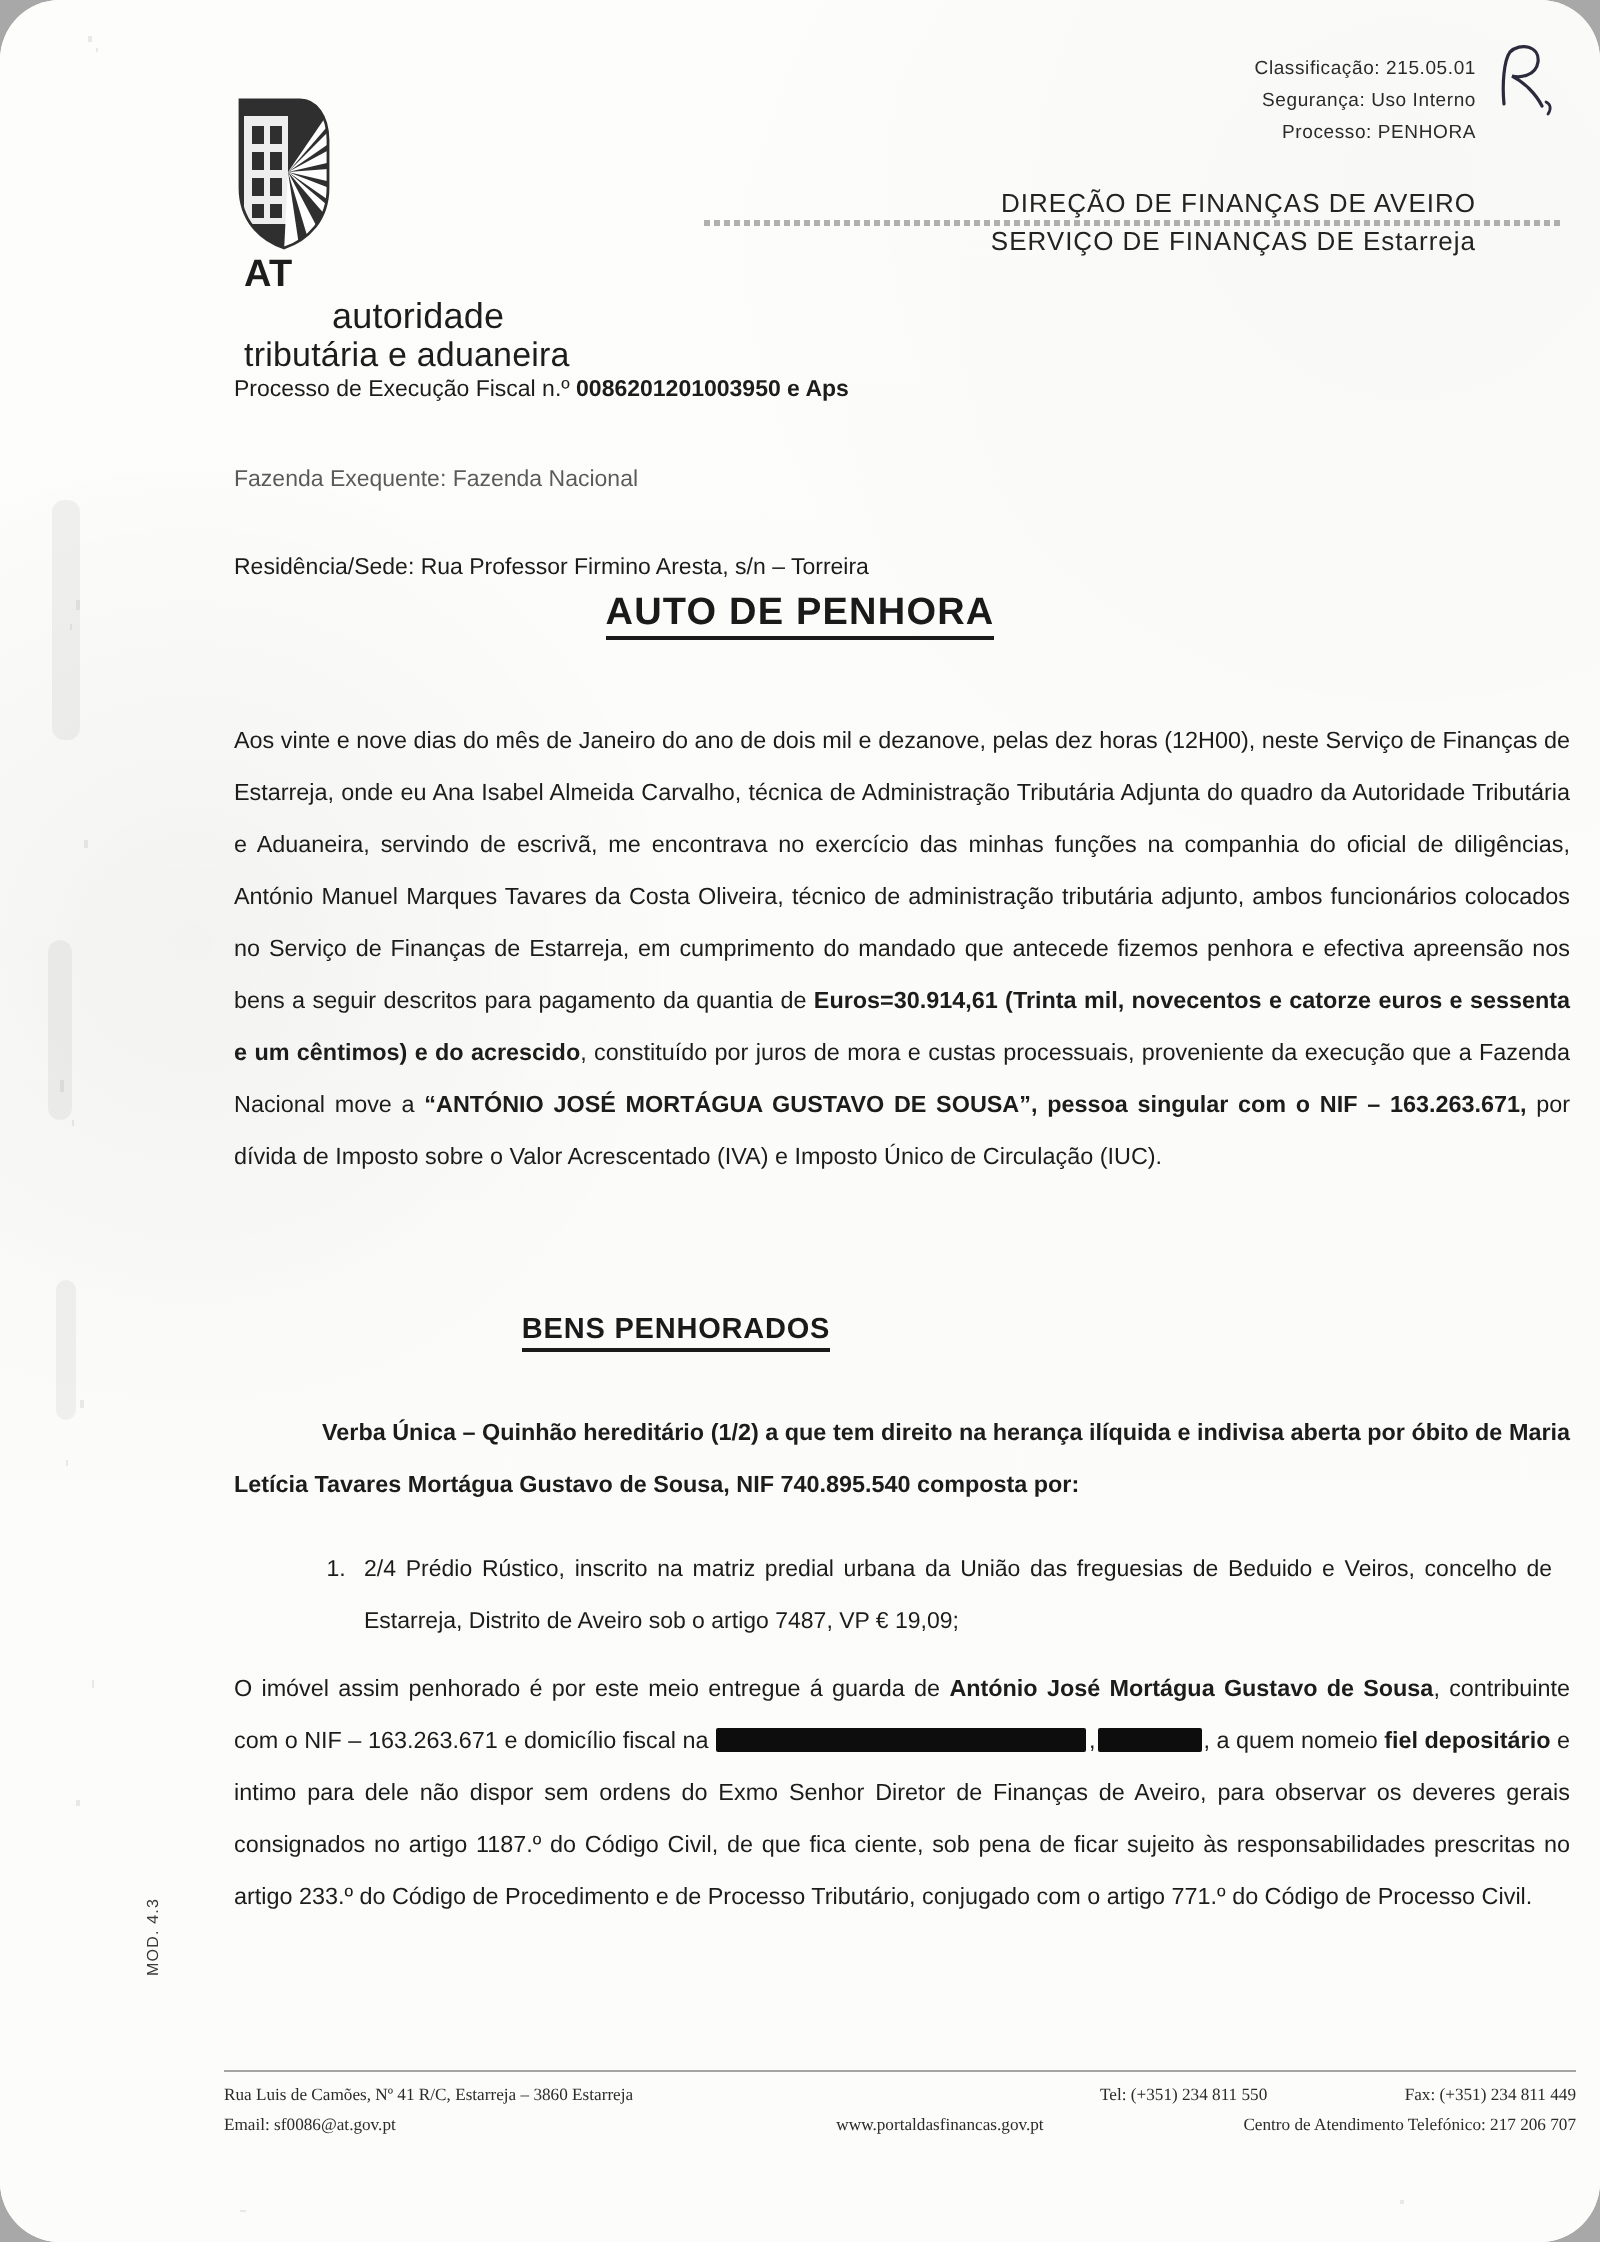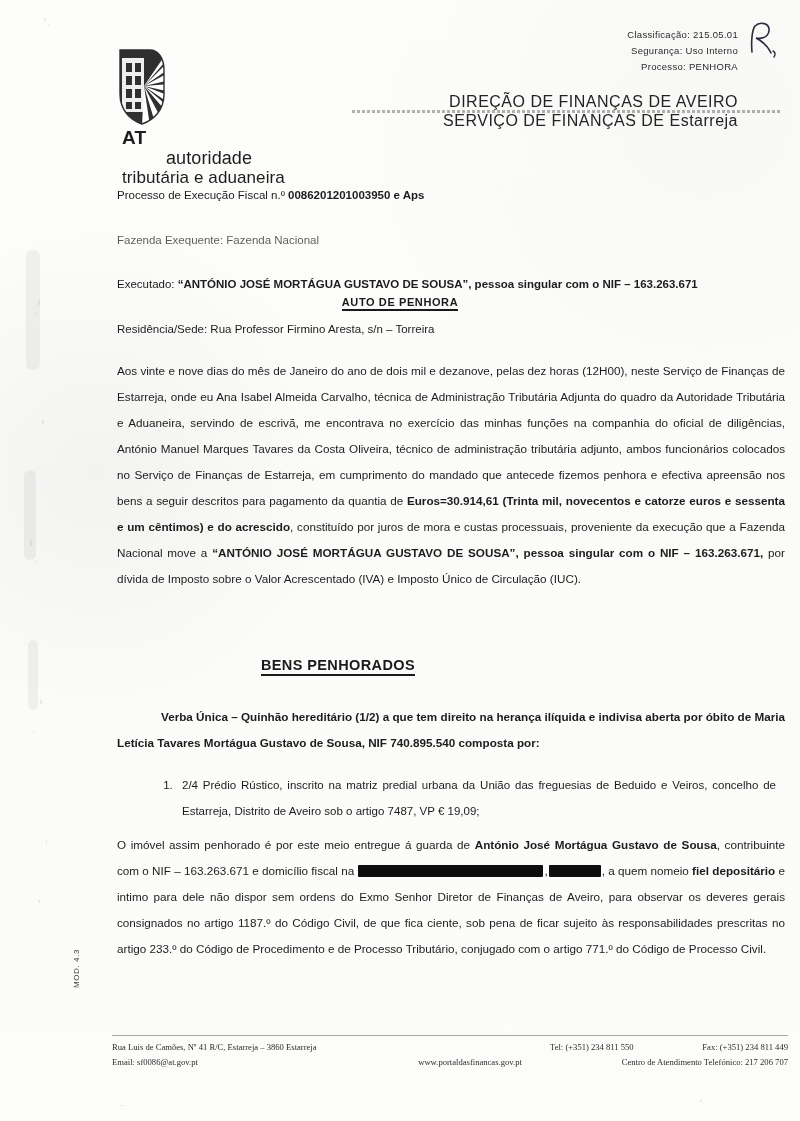--- a/index.html
+++ b/index.html
@@ -9,20 +9,21 @@
   }
   .page {
     position: relative;
     width: 800px;
     height: 1121px;
     background: #ffffff;
     overflow: hidden;
     font-family: "Liberation Sans", sans-serif;
     color: #1a1a1a;
     box-sizing: border-box;
+    border-radius: 30px;
   }
   
   .scan-tint {
     position: absolute;
     inset: 0;
     background:
       radial-gradient(circle at 12% 42%, rgba(0,0,0,0.035) 0%, rgba(0,0,0,0) 26%),
       radial-gradient(circle at 88% 8%, rgba(0,0,0,0.02) 0%, rgba(0,0,0,0) 30%),
       linear-gradient(180deg, #fdfdfc 0%, #fbfbfa 50%, #fcfcfb 100%);
     pointer-events: none;
@@ -79,21 +80,21 @@
   }
   .logo-text .l1 { font-size: 19px; font-weight: bold; letter-spacing: 0.2px; }
   .logo-text .l2 { font-size: 18px; letter-spacing: 0.1px; margin-left: 44px; }
   .logo-text .l3 { font-size: 17px; letter-spacing: 0.1px; }
 
   .dept-block {
     position: absolute;
     right: 62px;
     top: 92px;
     text-align: right;
-    font-size: 16px;
+    font-size: 13px;
     line-height: 19px;
     letter-spacing: 0.5px;
     color: #232323;
   }
   .dept-rule {
     position: absolute;
     left: 352px;
     top: 110px;
     width: 428px;
     height: 3px;
@@ -116,21 +117,21 @@
   .meta .row { white-space: nowrap; margin-top: 23px; }
   .meta .faded { opacity: 0.72; }
   .meta b { font-weight: bold; }
 
   
   .doc-title {
     position: absolute;
     left: 0; top: 296px;
     width: 800px;
     text-align: center;
-    font-size: 11px;
+    font-size: 19px;
     font-weight: bold;
     letter-spacing: 0.6px;
   }
   .doc-title span {
     border-bottom: 2px solid #1a1a1a;
     padding-bottom: 1px;
   }
   .section-title {
     position: absolute;
     left: 0; top: 657px;
@@ -311,21 +312,20 @@
       <div class="dept-rule"></div>
       <div class="dept-block">
         <div>DIREÇÃO DE FINANÇAS DE AVEIRO</div>
         <div>SERVIÇO DE FINANÇAS DE Estarreja</div>
       </div>
     </div>
 
     <div class="meta">
       <div class="row"><span>Processo de Execução Fiscal n.º </span><b>0086201201003950 e Aps</b></div>
       <div class="row faded">Fazenda Exequente: Fazenda Nacional</div>
-      <div class="row"><span>Executado: </span><b>“ANTÓNIO JOSÉ MORTÁGUA GUSTAVO DE SOUSA”, pessoa singular com o NIF – 163.263.671</b></div>
       <div class="row">Residência/Sede: Rua Professor Firmino Aresta, s/n – Torreira</div>
     </div>
 
     <div class="doc-title">
       <span>AUTO DE PENHORA</span>
     </div>
 
     <div class="body-para" id="para-main">
       <span>Aos vinte e nove dias do mês de Janeiro do ano de dois mil e dezanove, pelas dez horas (12H00), neste Serviço de Finanças de Estarreja, onde eu Ana Isabel Almeida Carvalho, técnica de Administração Tributária Adjunta do quadro da Autoridade Tributária e Aduaneira, servindo de escrivã, me encontrava no exercício das minhas funções na companhia do oficial de diligências, António Manuel Marques Tavares da Costa Oliveira, técnico de administração tributária adjunto, ambos funcionários colocados no Serviço de Finanças de Estarreja, em cumprimento do mandado que antecede fizemos penhora e efectiva apreensão nos bens a seguir descritos para pagamento da quantia de </span><b>Euros=30.914,61 (Trinta mil, novecentos e catorze euros e sessenta e um cêntimos) e do acrescido</b><span>, constituído por juros de mora e custas processuais, proveniente da execução que a Fazenda Nacional move a </span><b>“ANTÓNIO JOSÉ MORTÁGUA GUSTAVO DE SOUSA”, pessoa singular com o NIF – 163.263.671,</b><span> por dívida de Imposto sobre o Valor Acrescentado (IVA) e Imposto Único de Circulação (IUC).</span>
     </div>

